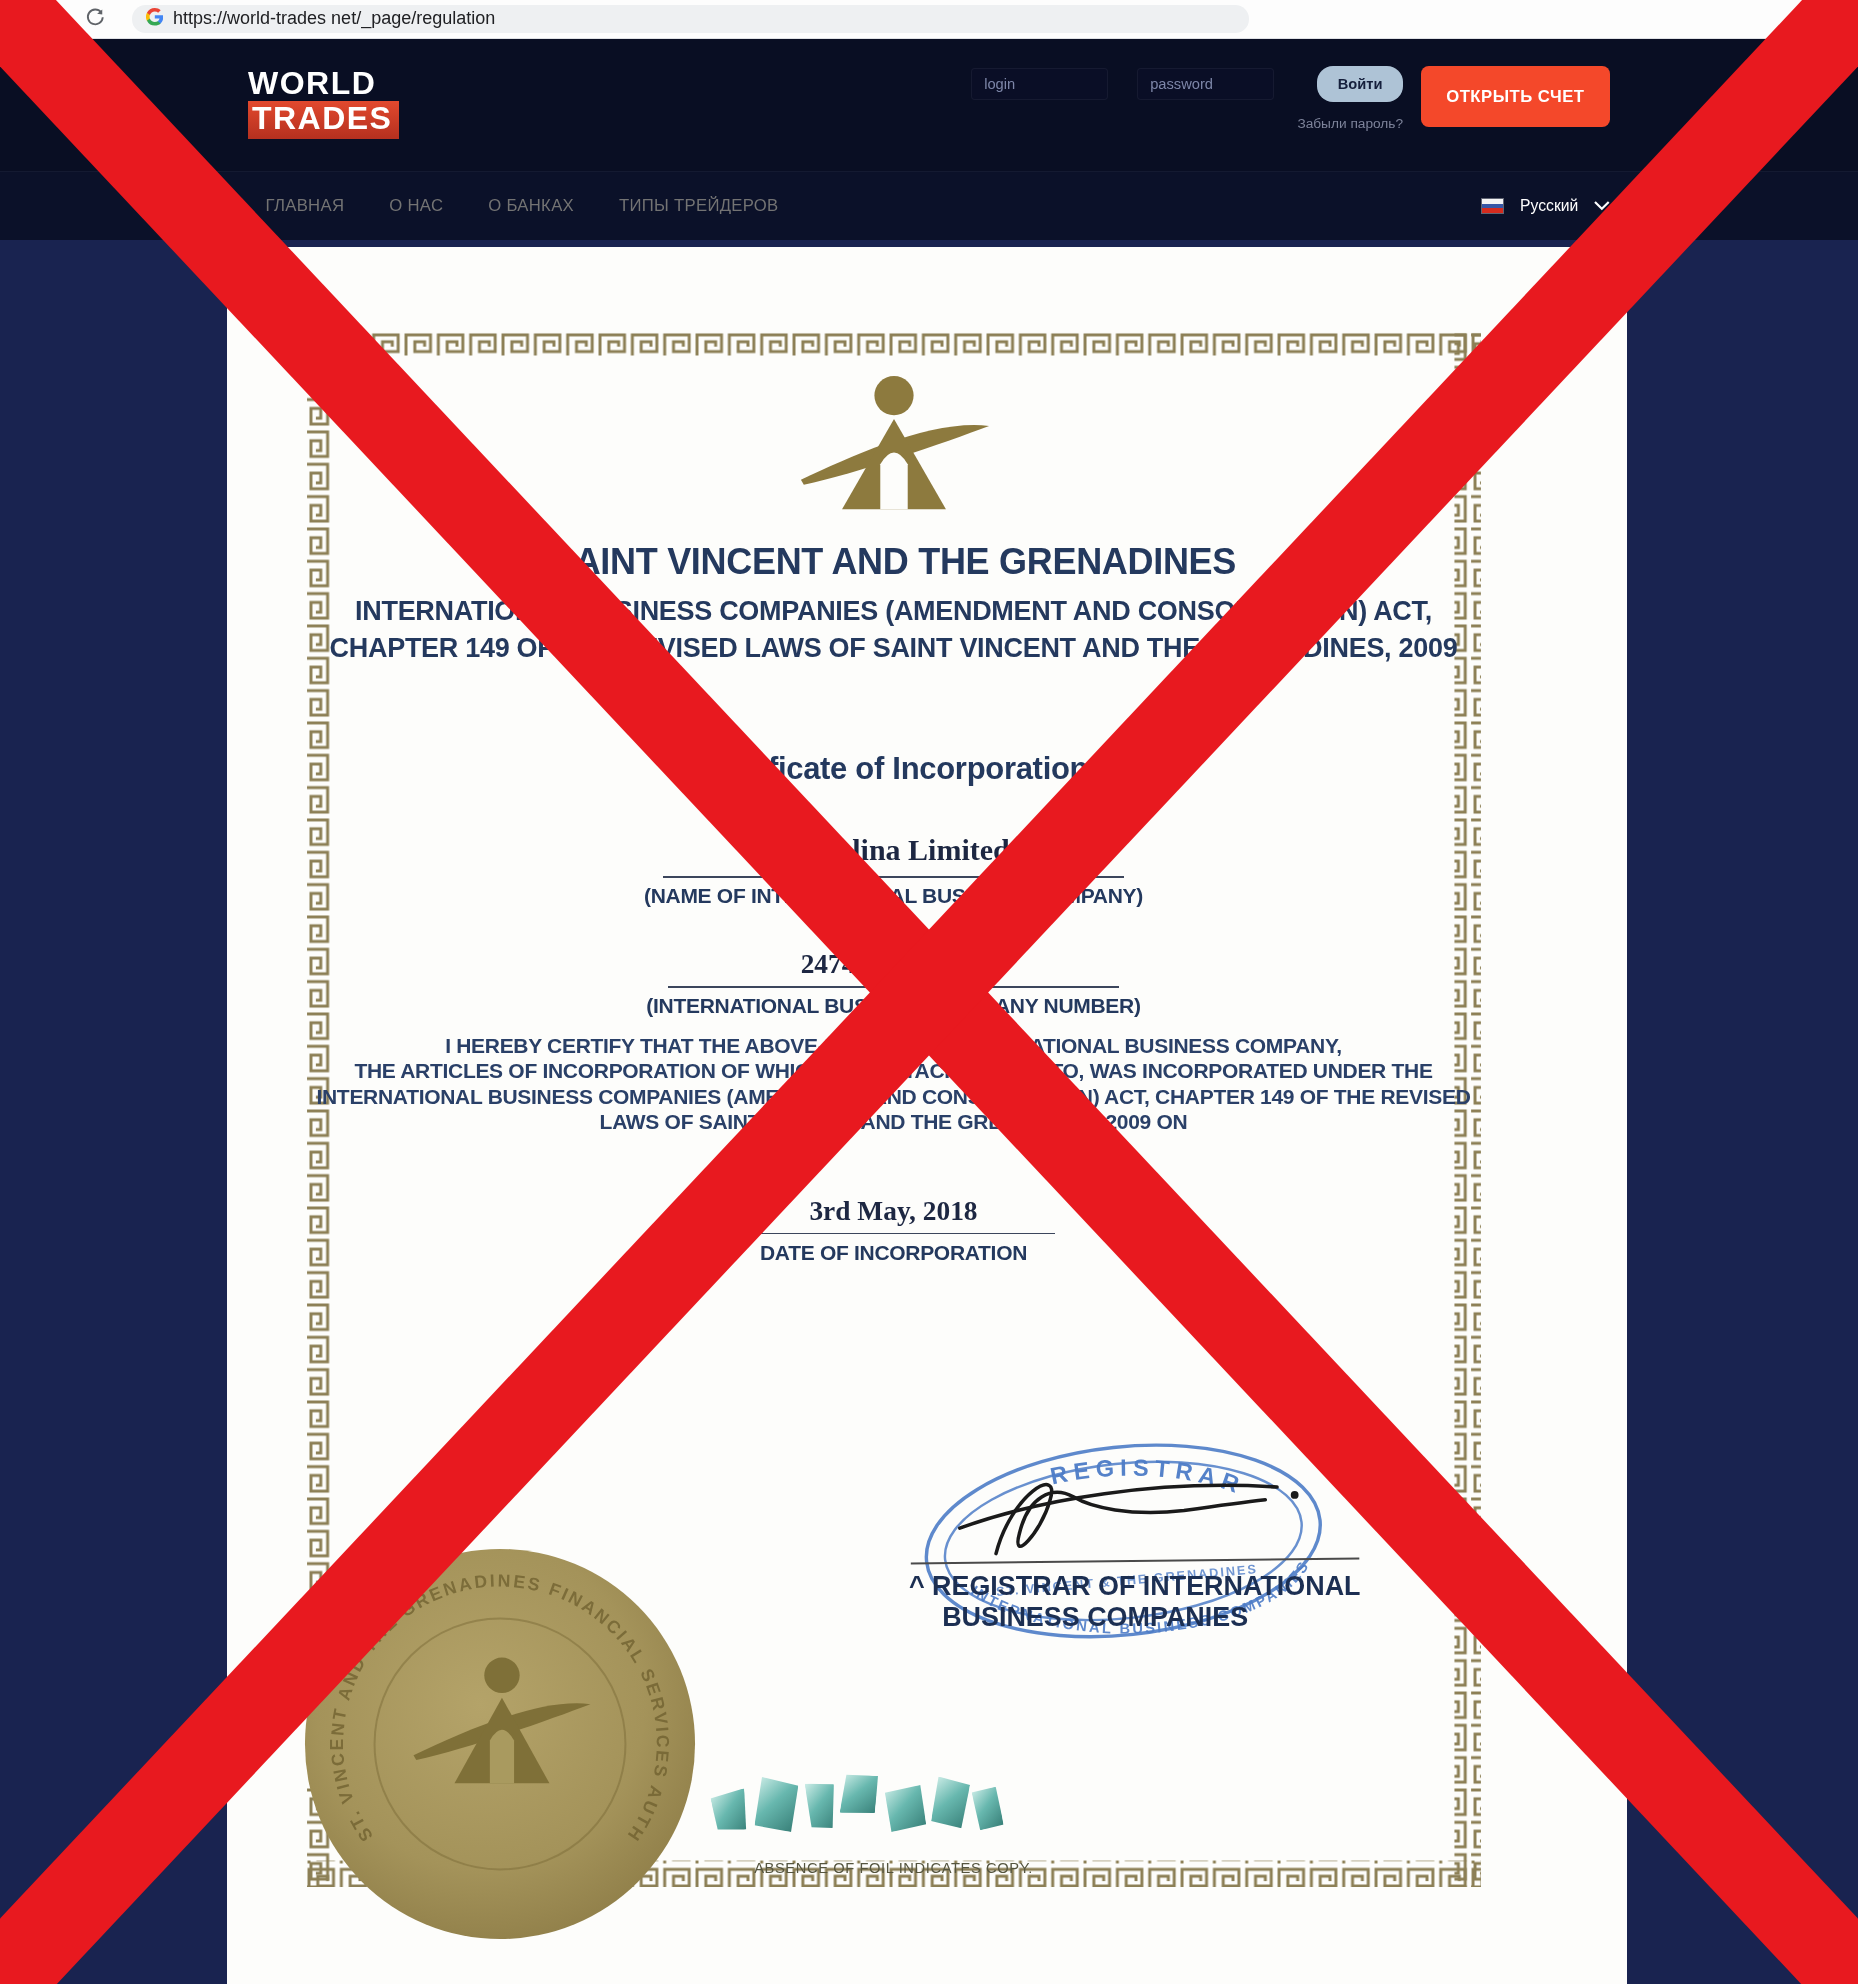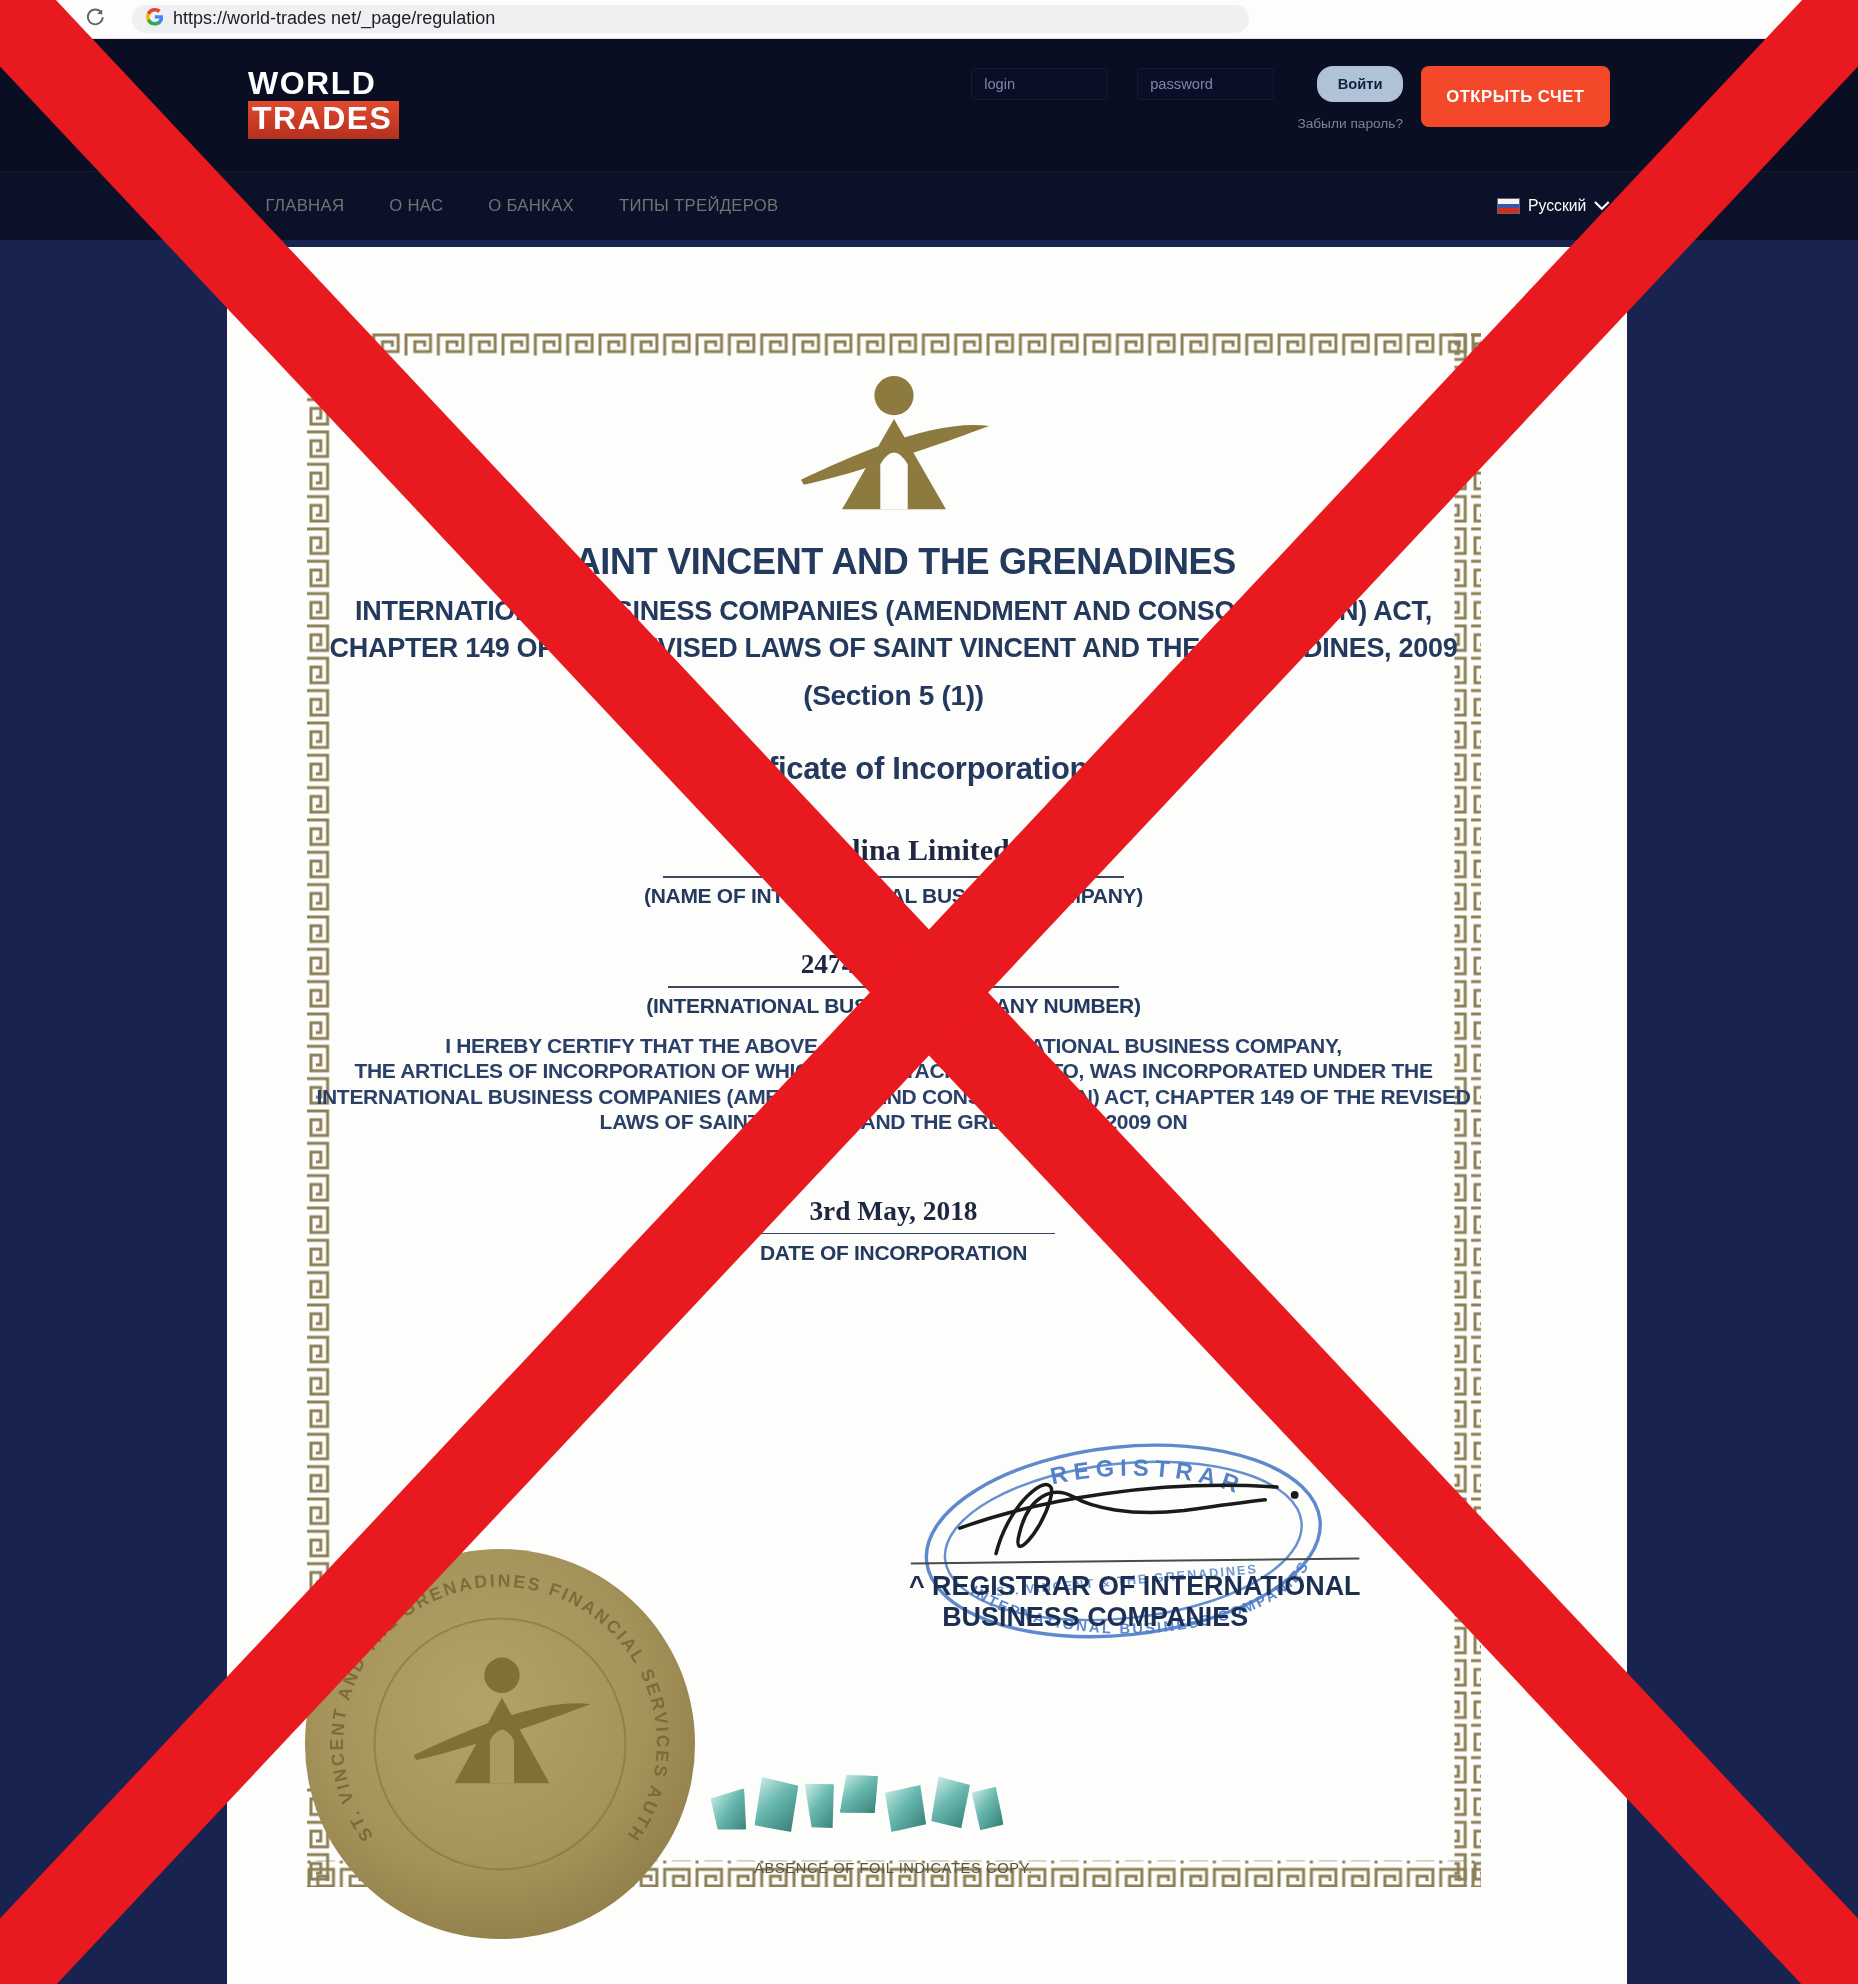--- a/index.html
+++ b/index.html
@@ -24,21 +24,21 @@
   .auth input::placeholder { color:#7d86a8; }
   .btn-login { height:36px; width:86px; background:#aec3d6; color:#151f3c; border:none; border-radius:16px; font-size:14.7px; font-weight:700; margin-left:13.7px; cursor:pointer; font-family:"Liberation Sans",sans-serif; }
   .forgot { margin-top:13.7px; align-self:flex-end; font-size:13.7px; color:#7d839a; text-decoration:none; }
   .btn-open { height:61px; padding:0 25.5px; background:#f4482a; color:#fff; border:none; border-radius:7.8px; font-size:16.7px; font-weight:700; letter-spacing:0.5px; cursor:pointer; font-family:"Liberation Sans",sans-serif; }
 
   
   .nav-bar { height:69px; background:#0b1129; border-top:1px solid rgba(255,255,255,0.04); }
   .nav-inner { width:1362px; margin:0 auto; height:100%; display:flex; justify-content:space-between; align-items:center; }
   .nav-items { display:flex; gap:45px; list-style:none; padding-left:17.6px; }
   .nav-items a { color:#737373; font-size:16.7px; text-decoration:none; letter-spacing:0.3px; }
-  .lang { display:flex; align-items:center; gap:8px; color:#fff; font-size:15.7px; cursor:pointer; }
+  .lang { display:flex; align-items:center; gap:16px; color:#fff; font-size:15.7px; cursor:pointer; }
   .flag { width:23.5px; height:15.7px; border:1px solid rgba(255,255,255,0.35); display:flex; flex-direction:column; }
   .flag div { flex:1; }
   .flag .w { background:#f5f5f5; } .flag .b { background:#3757a6; } .flag .r { background:#d52b1e; }
 
   
   .page-body { position:relative; height:1745px; background:#192350; }
   .certificate { position:absolute; left:227px; top:6.9px; width:1400px; height:1738px; background:#fdfdfb; }
   .cx { position:absolute; left:0; width:1333px; text-align:center; color:#24395e; }
   .sans-b { font-weight:700; letter-spacing:-0.3px; }
   .serif-b { font-family:"Liberation Serif",serif; font-weight:700; color:#1d2742; }
@@ -140,21 +140,20 @@
         <circle cx="100" cy="22" r="20" fill="#8d7a3e"></circle>
         <path d="M5,108 C60,82 140,46 197,53 C152,70 60,102 8,113 Z" fill="#8d7a3e"></path>
         <path d="M100,46 L153,138 L47,138 Z" fill="#8d7a3e"></path>
         <path d="M86,138 V92 Q100,68 114,92 V138 Z" fill="#fdfdfb"></path>
       </svg>
     </div>
 
     <div class="cx sans-b" style="top:294px; font-size:36px;">SAINT VINCENT AND THE GRENADINES</div>
     <div class="cx sans-b" style="top:349px; font-size:27px;">INTERNATIONAL BUSINESS COMPANIES (AMENDMENT AND CONSOLIDATION) ACT,</div>
     <div class="cx sans-b" style="top:386px; font-size:27px;">CHAPTER 149 OF THE REVISED LAWS OF SAINT VINCENT AND THE GRENADINES, 2009</div>
-    <div class="cx sans-b" style="top:433px; font-size:28px;">(Section 5 (1))</div>
     <div class="cx sans-b" style="top:504px; font-size:31px;">Certificate of Incorporation</div>
 
     <div class="cx serif-b" style="top:586px; font-size:30px;">Namelina Limited</div>
     <div class="u-line" style="left:436px; top:629px; width:461px;"></div>
     <div class="cx sans-b" style="top:637px; font-size:21px;">(NAME OF INTERNATIONAL BUSINESS COMPANY)</div>
 
     <div class="cx serif-b" style="top:702px; font-size:27.4px;">24742 IBC 2018</div>
     <div class="u-line" style="left:441px; top:739px; width:451px;"></div>
     <div class="cx sans-b" style="top:747px; font-size:21px;">(INTERNATIONAL BUSINESS COMPANY NUMBER)</div>
 

